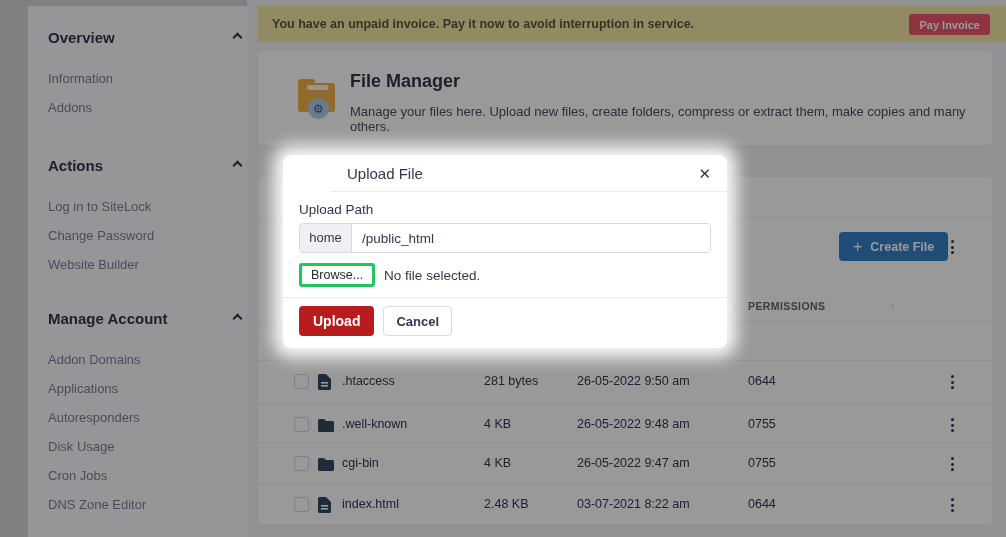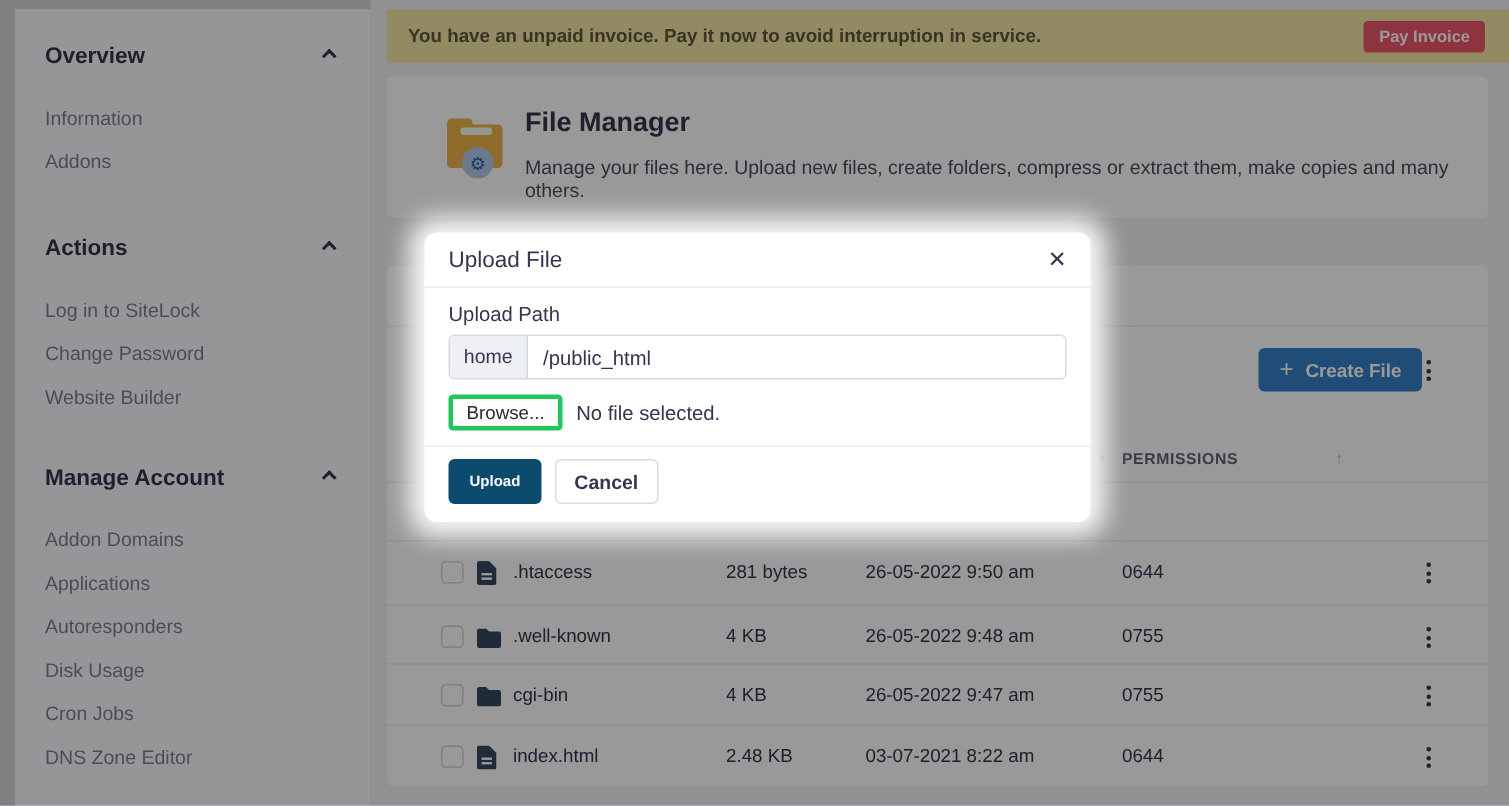--- a/index.html
+++ b/index.html
@@ -5,21 +5,21 @@
   * { margin:0; padding:0; box-sizing:border-box; }
   html,body { width:1006px; height:537px; overflow:hidden; }
   body {
     font-family:"Liberation Sans", sans-serif;
     background:#d3d5d9;
     position:relative;
     color:#36344e;
   }
   
   .sidebar {
-    position:absolute; left:10px; top:6px; bottom:0; width:237px;
+    position:absolute; left:28px; top:6px; bottom:0; width:237px;
     background:#fafbfd;
   }
   .side-section { padding:0 20px; position:relative; }
   .sec-overview { margin-top:22px; }
   .sec-actions { margin-top:34px; }
   .sec-manage { margin-top:30px; }
   .side-title {
     height:20px; line-height:20px; font-size:15px; font-weight:700;
     color:#36344e; margin-bottom:16px; position:relative; cursor:pointer;
   }
@@ -88,21 +88,21 @@
   .row-kebab { position:absolute; left:688px; top:9px; width:12px; height:24px; justify-content:center; }
   
   .overlay { position:absolute; inset:0; background:rgba(0,0,0,0.4); z-index:50; }
   .modal {
     position:absolute; left:283px; top:155px; width:444px; z-index:60;
     background:#fff; border-radius:8px;
     box-shadow:0 0 16px 10px rgba(255,255,255,0.92);
   }
   .modal-head {
     height:37px; display:flex; align-items:center; justify-content:space-between;
-    padding:0 16px; border-bottom:1px solid #e9ebee;
+    padding:0 16px; border-bottom:1px solid #e9ebee;margin-left:48px;
   }
   .modal-title { font-size:15px; font-weight:500; color:#36344e; }
   .modal-close { background:none; border:0; font-size:15px; color:#36344e; cursor:pointer; line-height:1; font-family:inherit; }
   .modal-body { padding:10px 16px 10px; }
   .path-label { font-size:13.5px; color:#36344e; margin-bottom:6px; }
   .path-group { display:flex; height:30px; border:1px solid #d6dade; border-radius:4px; overflow:hidden; }
   .path-prefix {
     width:52px; background:#eef0f3; border-right:1px solid #d6dade;
     text-align:center; line-height:28px; font-size:13px; color:#36344e;
   }
@@ -111,22 +111,22 @@
     font-size:13.5px; color:#36344e;
   }
   .browse-row { margin-top:10px; height:24px; display:flex; align-items:center; }
   .browse-btn {
     font-family:inherit; font-size:12.5px; color:#2b2b2b; background:#fdfdfd;
     border:3px solid #22c55e; border-radius:3px; padding:2px 9px; cursor:pointer;
   }
   .no-file { margin-left:9px; font-size:13.5px; color:#36344e; }
   .modal-foot { border-top:1px solid #e9ebee; padding:8px 16px 12px; display:flex; gap:9px; }
   .upload-btn {
-    height:30px; padding:0 14px; background:#0c4a6e; color:#fff; border:0;
-    border-radius:4px; font-family:inherit; font-size:10px; font-weight:700; cursor:pointer;
+    height:30px; padding:0 14px; background:#b91c1c; color:#fff; border:0;
+    border-radius:4px; font-family:inherit; font-size:14px; font-weight:700; cursor:pointer;
   }
   .cancel-btn {
     height:30px; padding:0 12px; background:#fff; color:#36344e;
     border:1px solid #d8dbe1; border-radius:4px; font-family:inherit;
     font-size:13px; font-weight:600; cursor:pointer;
   }
 </style>
 </head>
 <body>
 

